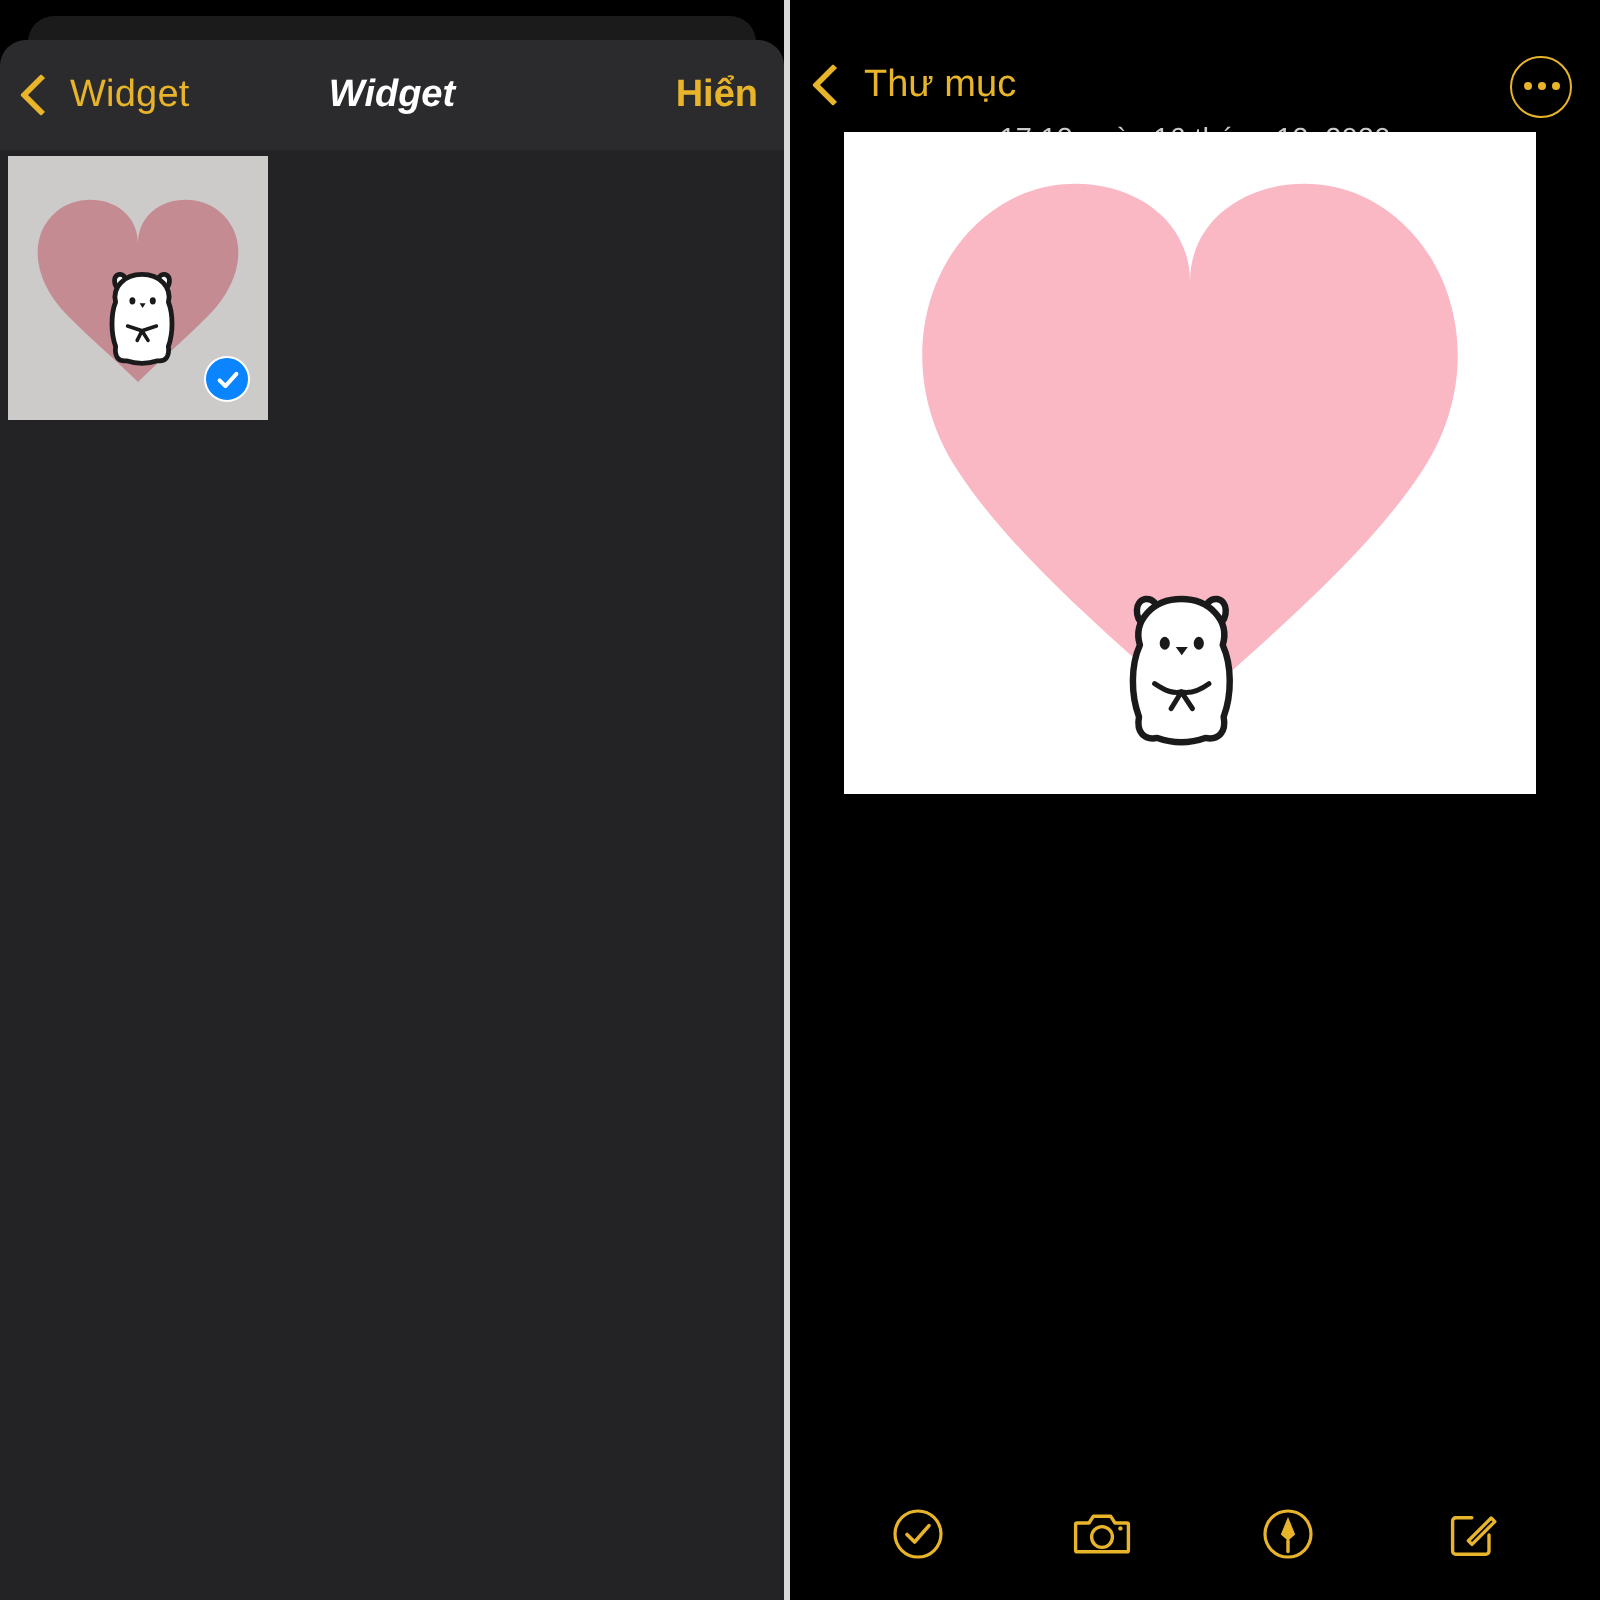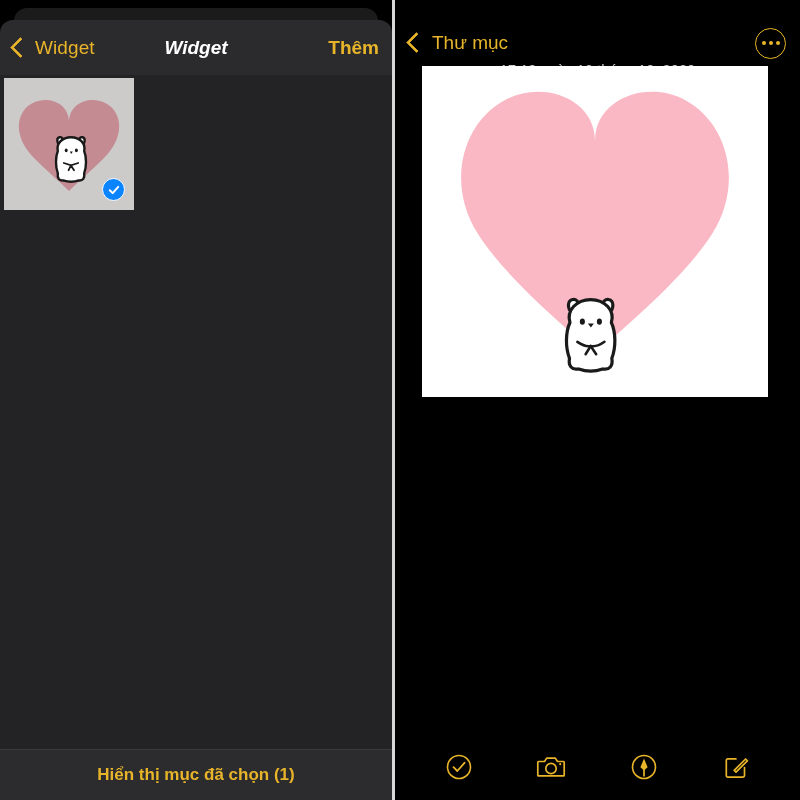--- a/index.html
+++ b/index.html
@@ -260,21 +260,21 @@
     <div class="sheet-back"></div>
 
     <div class="sheet-front">
 
       <div class="nav-bar">
         <div class="nav-left">
           <span class="chev"></span>
           <span>Widget</span>
         </div>
         <div class="nav-title">Widget</div>
-        <div class="nav-right">Thêm</div>
+        <div class="nav-right">Hiển</div>
       </div>
 
       <div class="thumb-grid">
 
         <div class="thumb">
           <div class="art-wrap">
             <svg width="130" height="132" viewBox="0 0 130 132">
               <rect x="0" y="0" width="130" height="132" fill="#cdcaca"></rect>
 
               <path d="M65 44
@@ -306,23 +306,20 @@
           </div>
           <div class="check-badge">
             <svg width="14" height="14" viewBox="0 0 14 14">
               <path d="M2.8 7.2 L5.7 10.1 L11.2 3.9" fill="none" stroke="#ffffff" stroke-width="2" stroke-linecap="round" stroke-linejoin="round"></path>
             </svg>
           </div>
         </div>
 
       </div>
 
-      <div class="bottom-bar">
-        <span class="bottom-bar-label">Hiển thị mục đã chọn (1)</span>
-      </div>
 
     </div>
   </div>
 
   <div class="divider"></div>
 
   <div class="right-panel">
 
     <div class="r-nav">
       <div class="r-nav-left">

